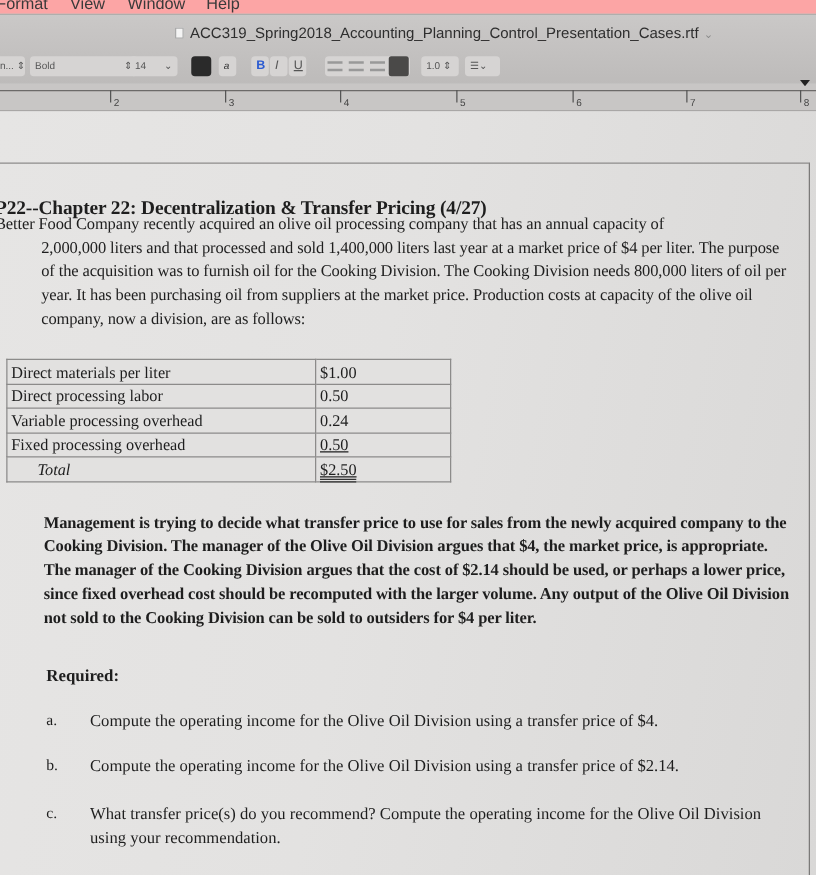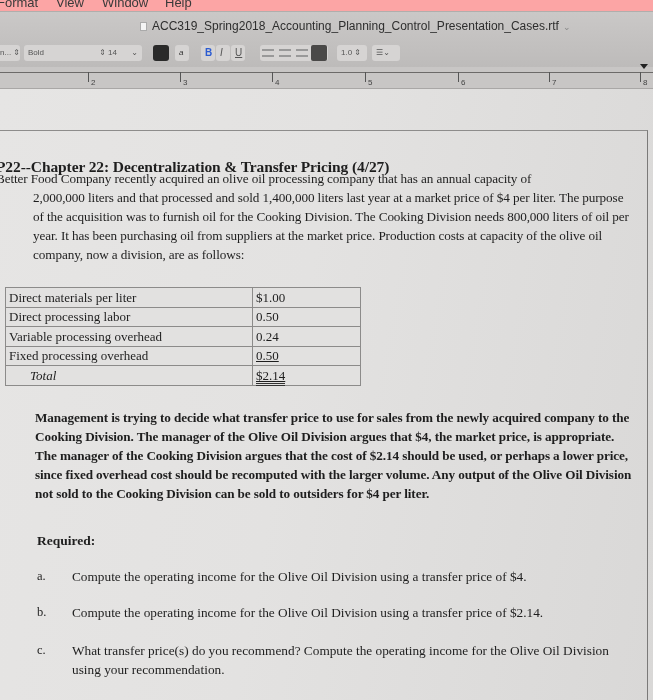--- a/index.html
+++ b/index.html
@@ -165,21 +165,21 @@
   <tr>
     <td>Variable processing overhead</td>
     <td class="val">0.24</td>
   </tr>
   <tr>
     <td>Fixed processing overhead</td>
     <td class="val ul"><span>0.50</span></td>
   </tr>
   <tr>
     <td class="total-label">Total</td>
-    <td class="val dbl"><span>$2.14</span></td>
+    <td class="val dbl"><span>$2.50</span></td>
   </tr>
 </tbody>
   </table>
 
 <div class="para serif p2">Management is trying to decide what transfer price to use for sales from the newly acquired company to the Cooking Division.  The manager of the Olive Oil Division argues that $4, the market price, is appropriate.  The manager of the Cooking Division argues that the cost of $2.14 should be used, or perhaps a lower price, since fixed overhead cost should be recomputed with the larger volume.  Any output of the Olive Oil Division not sold to the Cooking Division can be sold to outsiders for $4 per liter.</div>
 
 <div class="required serif">Required:</div>
 
 <div class="req-item serif" style="top:567px;left:0;width:653px;">
   <span class="req-letter">a.</span>

